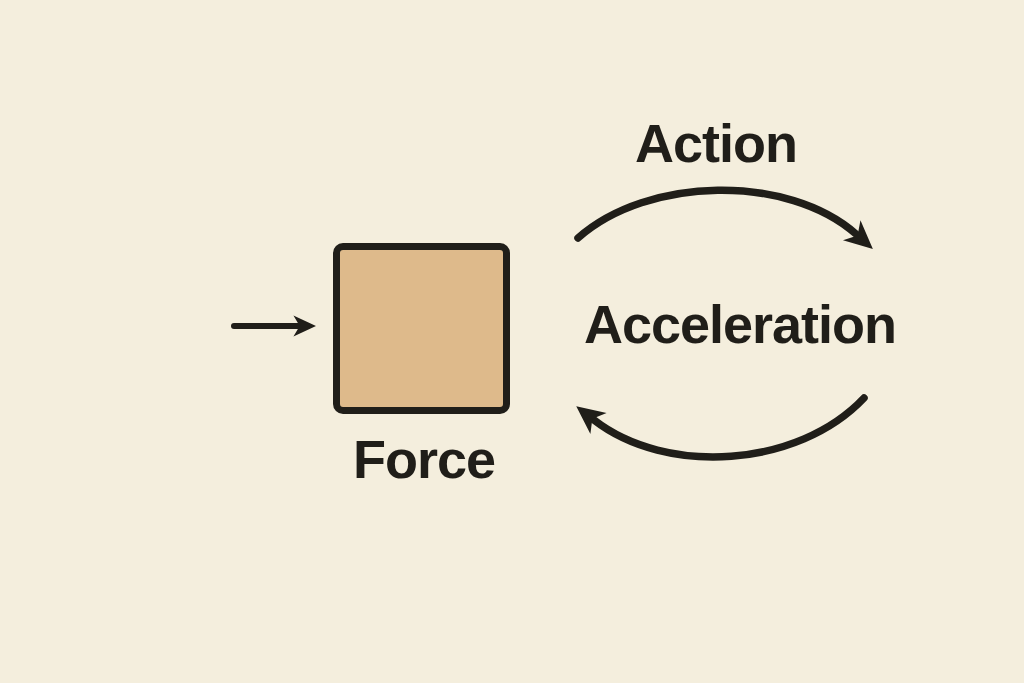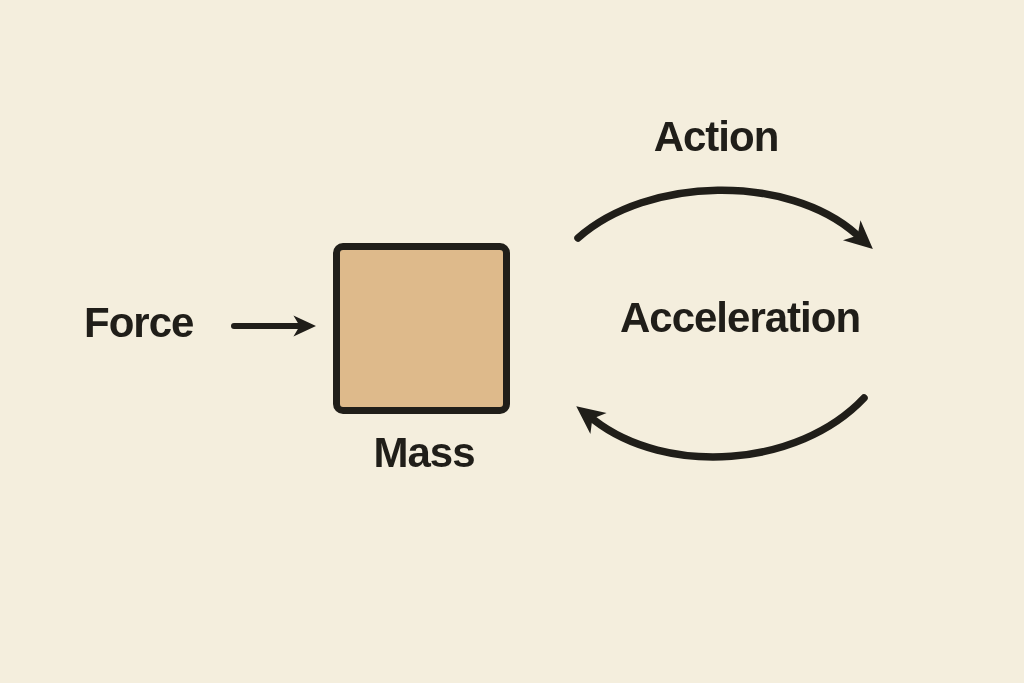--- a/index.html
+++ b/index.html
@@ -27,21 +27,21 @@
   }
   .arrow {
     stroke: var(--ink);
     fill: none;
     stroke-linecap: round;
   }
   .arrow-head { fill: var(--ink); }
   .label {
     position: absolute;
     font-weight: 700;
-    font-size: 42px;
+    font-size: 54px;
     letter-spacing: -1px;
     line-height: 1;
     color: var(--ink);
     white-space: nowrap;
   }
   .label.centered { transform: translateX(-50%); }
   .label-force        { left: 84px;  top: 302px; }
   .label-mass         { left: 424px; top: 432px; }
   .label-action       { left: 716px; top: 116px; }
   .label-acceleration { left: 740px; top: 297px; }
@@ -64,24 +64,23 @@
     <defs>
       <marker id="arrowhead" viewBox="0 0 10 10" refX="2.5" refY="5" markerWidth="4" markerHeight="4" orient="auto">
         <path class="arrow-head" d="M 0.6 0.6 L 10 5 L 0.6 9.4 L 3.2 5 Z"></path>
       </marker>
     </defs>
     <path class="arrow" d="M 234 326 L 298 326" stroke-width="6" marker-end="url(#arrowhead)"></path>
     <path class="arrow" d="M 578 238 C 648 176 788 174 856 234" stroke-width="7.5" marker-end="url(#arrowhead)"></path>
     <path class="arrow" d="M 864 398 C 798 468 666 476 594 420" stroke-width="7.5" marker-end="url(#arrowhead)"></path>
   </svg>
 
-  <div class="label label-force">Force</div>
 
   <div class="mass-square"></div>
 
-  <div class="label centered label-mass">Mass</div>
+  <div class="label centered label-mass">Force</div>
 
   <div class="label centered label-action">Action</div>
 
   <div class="label centered label-acceleration">Acceleration</div>
 
 
 </div>
 
 </body></html>

